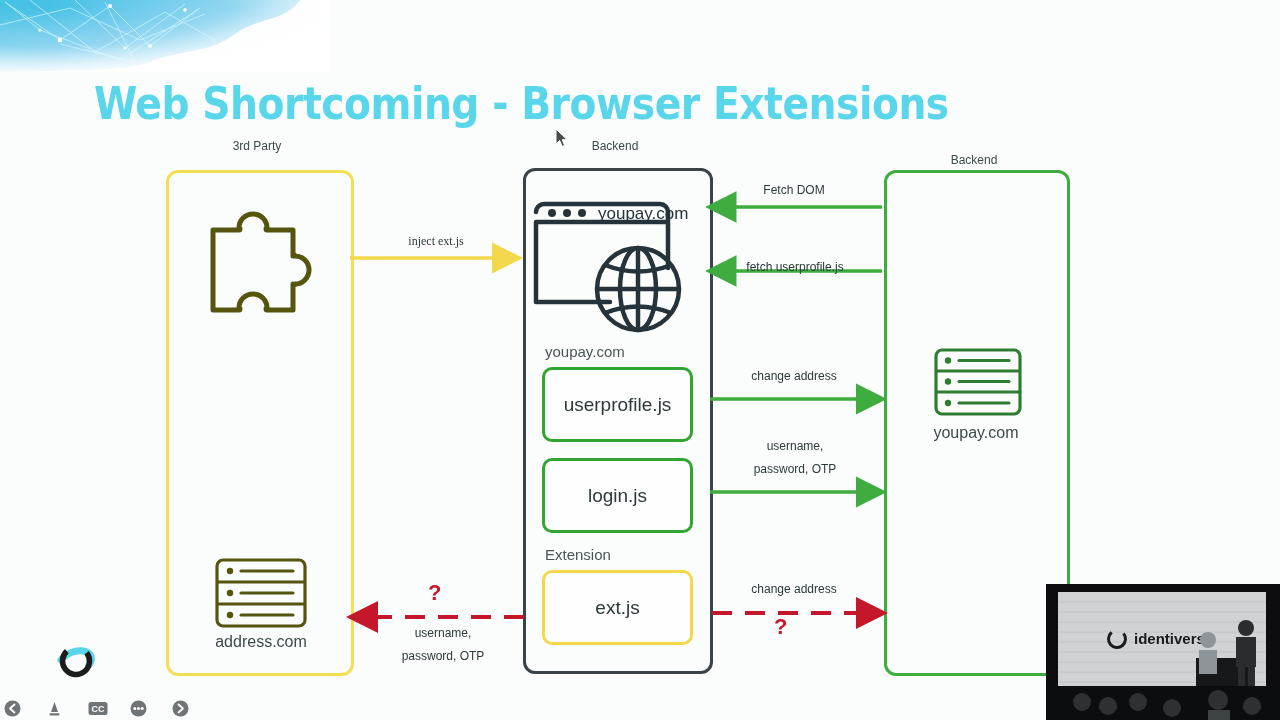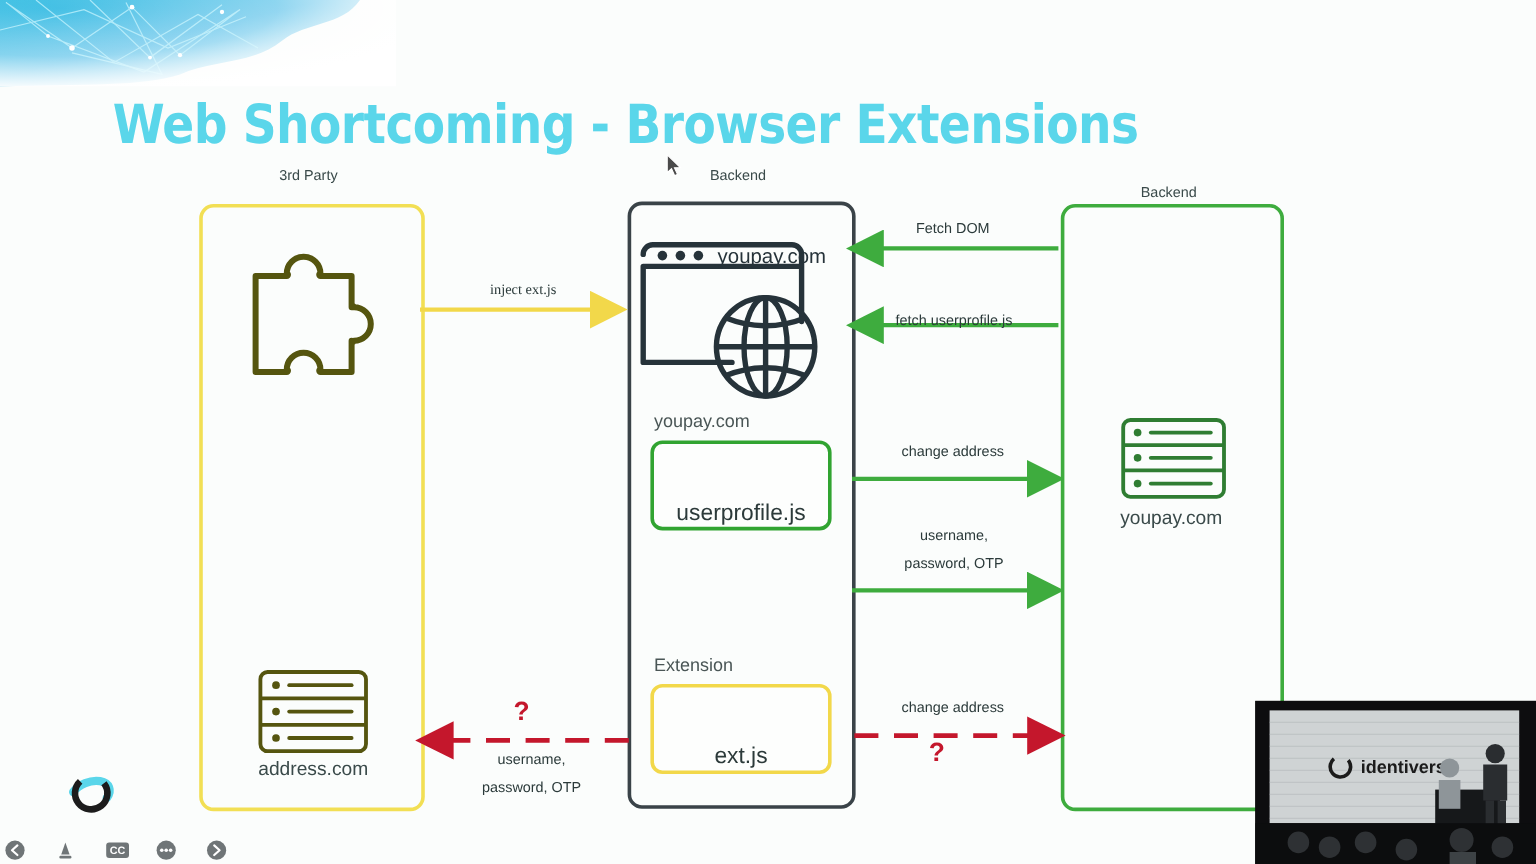--- a/index.html
+++ b/index.html
@@ -47,21 +47,21 @@
   .mockup{position:absolute;left:532px;top:192px;width:160px;height:145px;}
 
   
   .inner-label{position:absolute;font-size:15px;color:#4a5656;}
   .lbl-youpay{left:545px;top:343px;}
   .lbl-extension{left:545px;top:546px;}
 
   
   .script-box{
     position:absolute;left:542px;width:145px;height:69px;
-    border-radius:10px;display:flex;align-items:flex-end;justify-content:center;
+    border-radius:10px;display:flex;align-items:center;justify-content:center;
     font-size:19px;color:#2c3a3a;background:#fdfefd;
   }
   .sb-userprofile{top:367px;border:3px solid #31a431;}
   .sb-login{top:458px;border:3px solid #31a431;}
   .sb-ext{top:570px;border:3px solid #f2d84a;}
 
   
   .server{position:absolute;}
   .srv-example{left:215px;top:558px;width:92px;height:70px;}
   .srv-youpay{left:934px;top:348px;width:88px;height:68px;}
@@ -201,20 +201,23 @@
       </g>
     </svg>
   </div>
 
   <div class="inner-label lbl-youpay">youpay.com</div>
   <div class="inner-label lbl-extension">Extension</div>
 
   <div class="script-box sb-userprofile">
     <span>userprofile.js</span>
   </div>
+  <div class="script-box sb-login">
+    <span>login.js</span>
+  </div>
   <div class="script-box sb-ext">
     <span>ext.js</span>
   </div>
 
   <div class="server srv-youpay">
     <svg width="88" height="68" viewBox="0 0 88 68">
       <g fill="none" stroke="#2f7d32" stroke-width="3.2">
         <rect x="2" y="2" width="84" height="64" rx="6"></rect>
         <line x1="2" y1="23" x2="86" y2="23"></line>
         <line x1="2" y1="44" x2="86" y2="44"></line>

